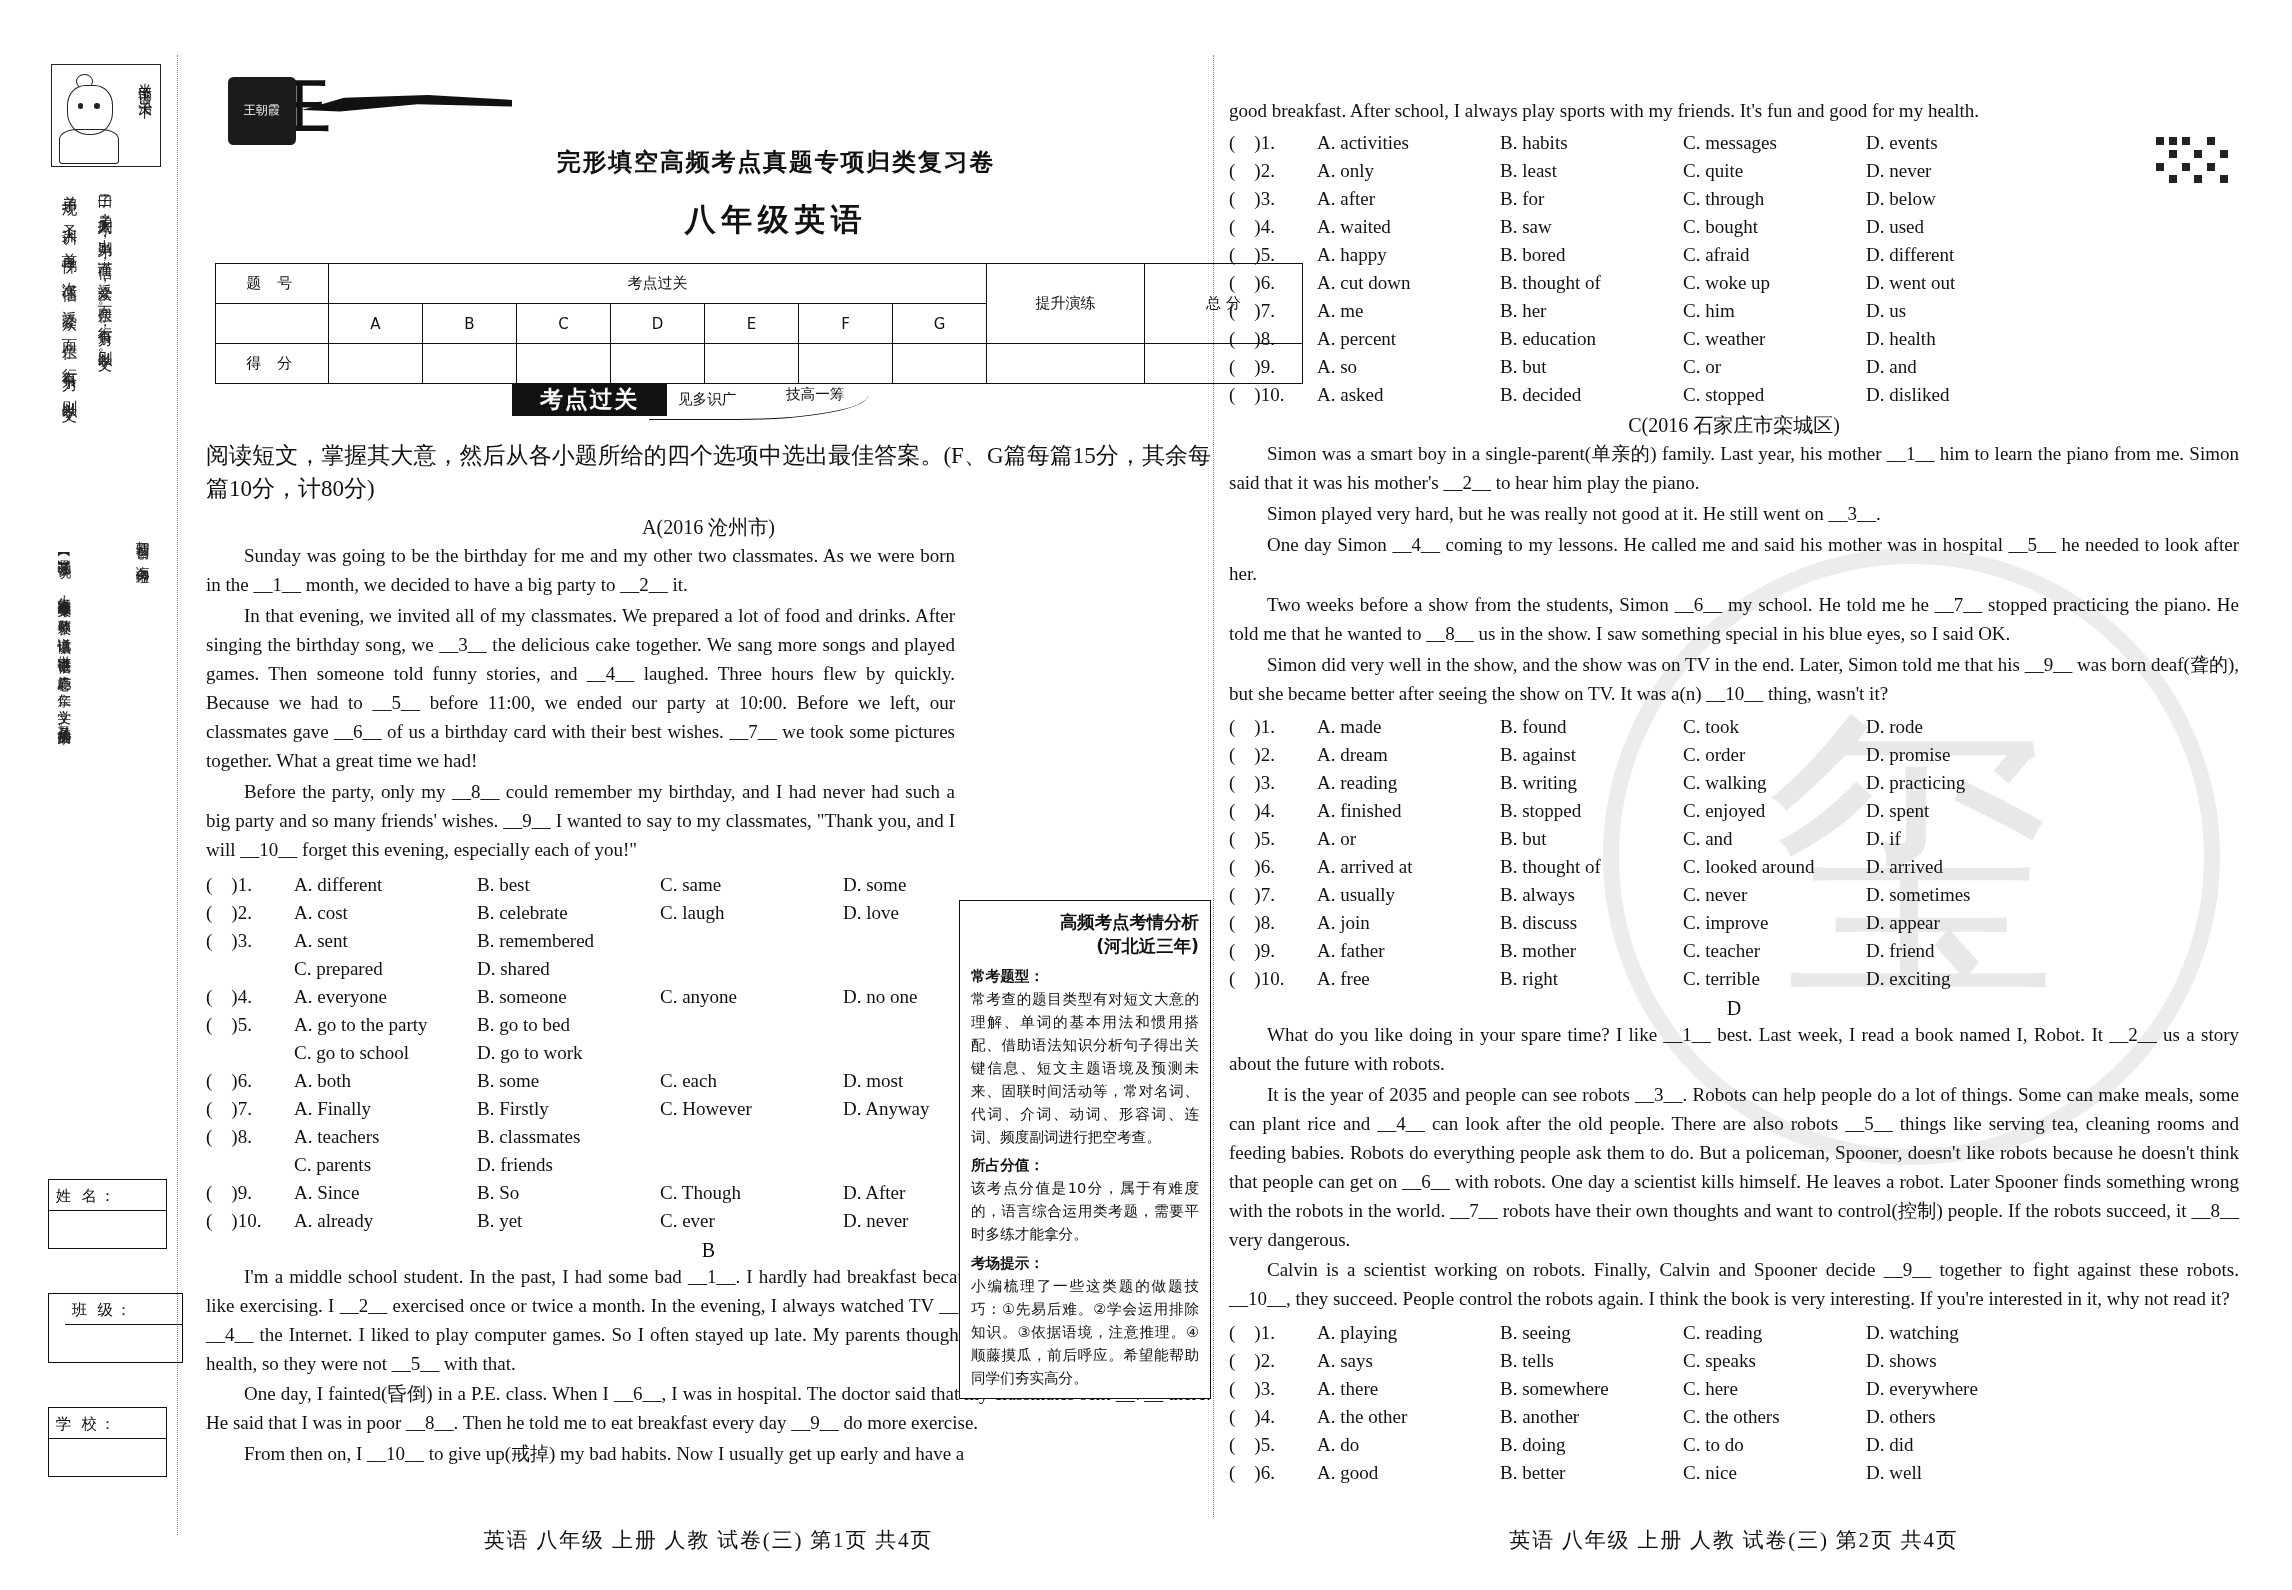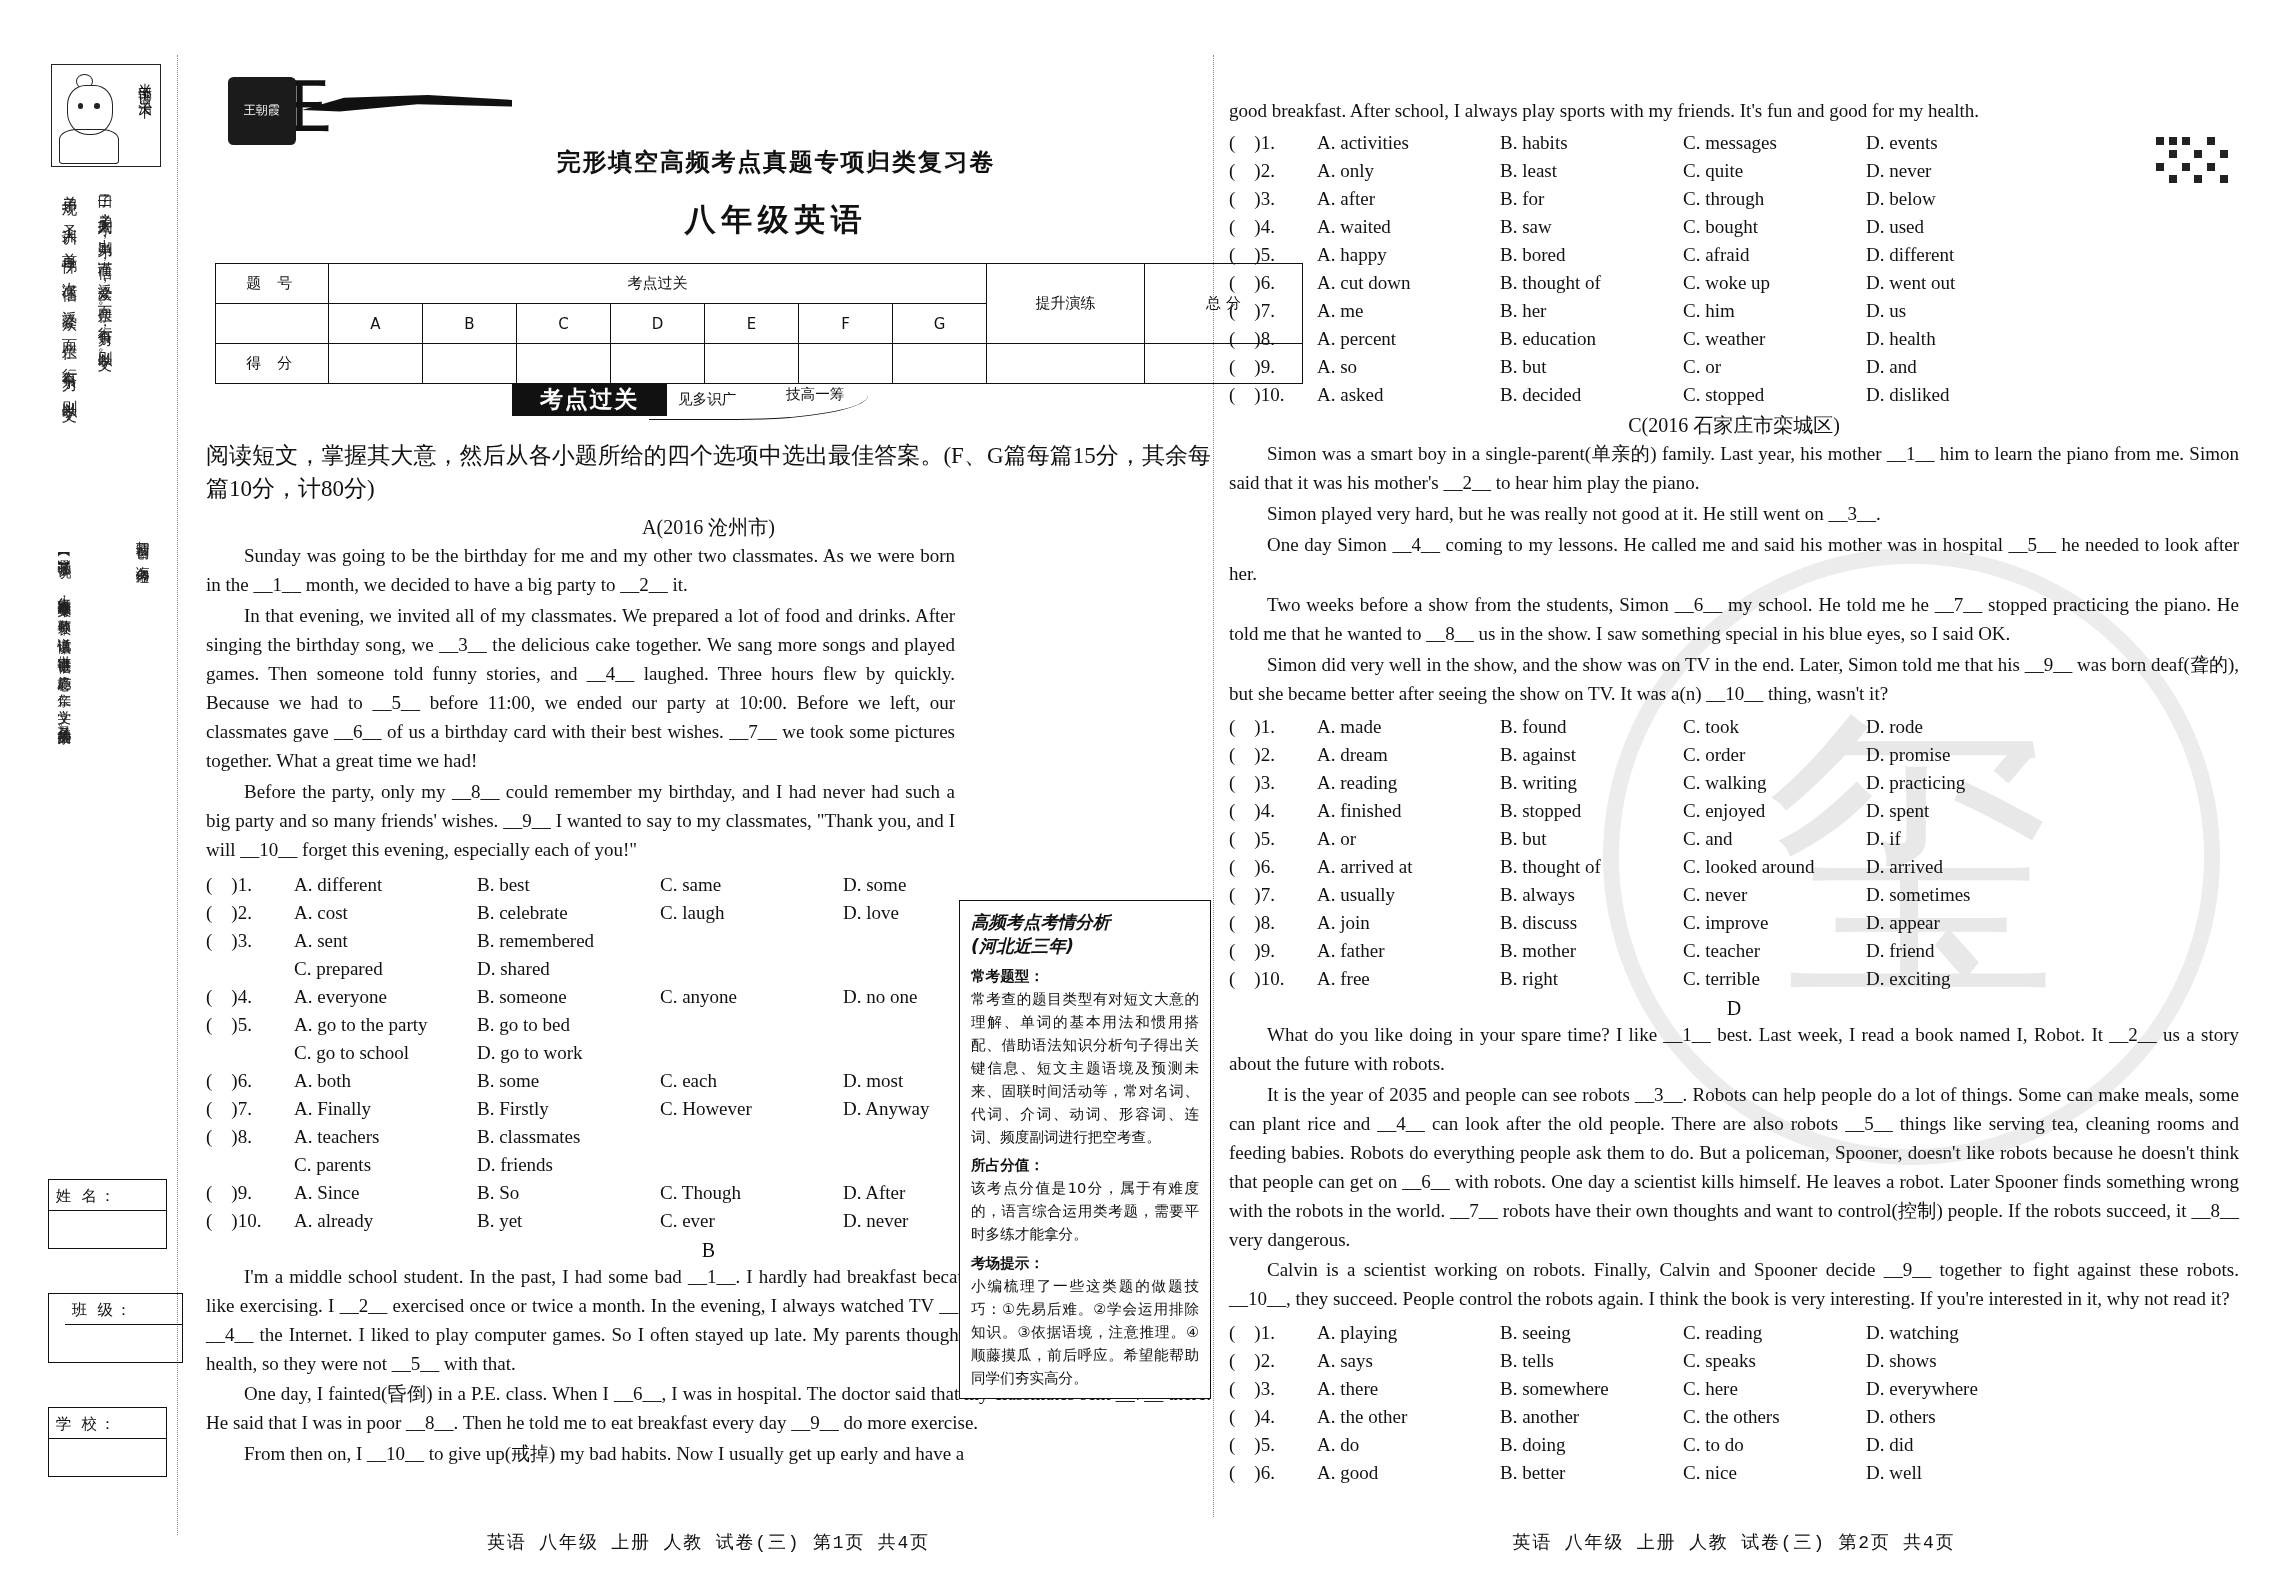--- a/index.html
+++ b/index.html
@@ -110,24 +110,24 @@
   .opts{font-size:19px;line-height:28px;}
   .opts .row{display:flex;}
   .opts .q{width:88px;white-space:nowrap;}
   .opts .o{width:183px;}
   
   .analysis{
     position:absolute;right:0;top:461px;width:228px;border:1.8px solid #111;
     font-family:"DejaVu Sans",sans-serif;font-size:14.6px;line-height:23px;padding:9.1px 11px;
     background:#fff;z-index:5;text-align:justify;
   }
-  .analysis .h{text-align:left;font-size:17.4px;font-weight:bold;line-height:24px;margin-bottom:5.5px;font-style:italic;}
+  .analysis .h{text-align:right;font-size:17.4px;font-weight:bold;line-height:24px;margin-bottom:5.5px;}
   .analysis .sh{font-weight:bold;margin-top:5.5px;}
   
-  .footer{position:absolute;bottom:37px;font-size:18px;font-family:Liberation Mono, monospace;letter-spacing:1.8px;}
+  .footer{position:absolute;bottom:37px;font-size:21px;font-family:Liberation Serif, serif;letter-spacing:1.8px;}
   .footerL{left:206px;width:1005px;text-align:center;}
   .footerR{left:1229px;width:1010px;text-align:center;}
 </style>
 </head>
 <body>
 
 <div class="page">
 
   <div class="wm">玺</div>
 

